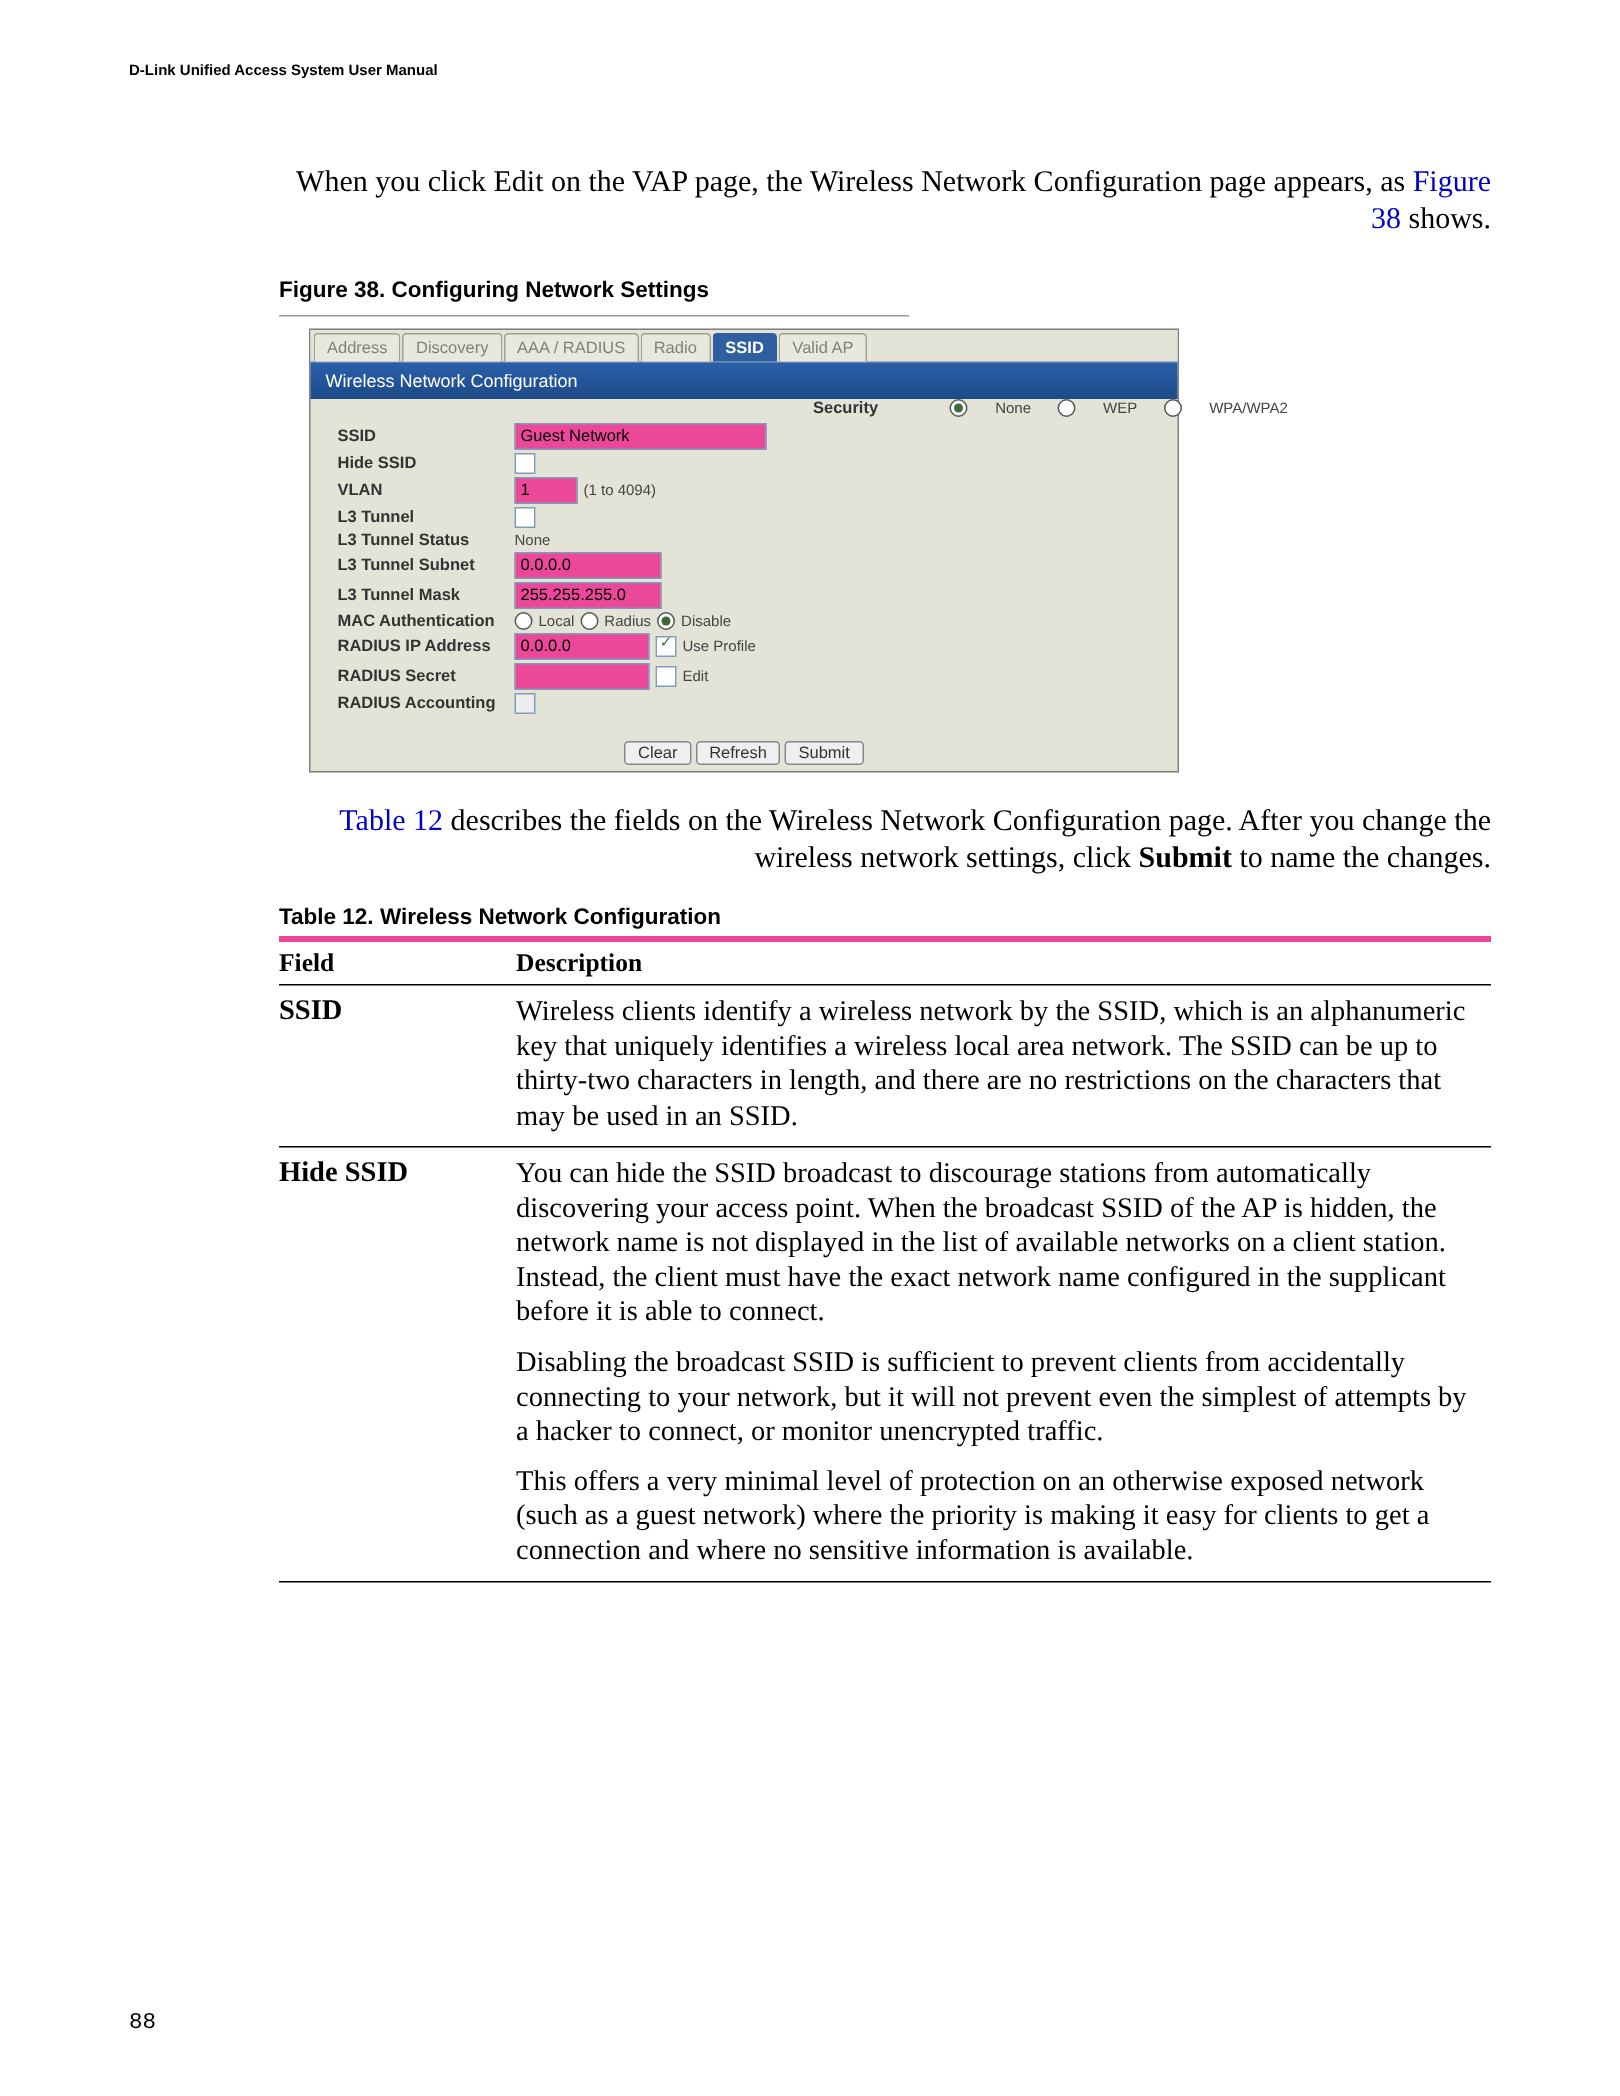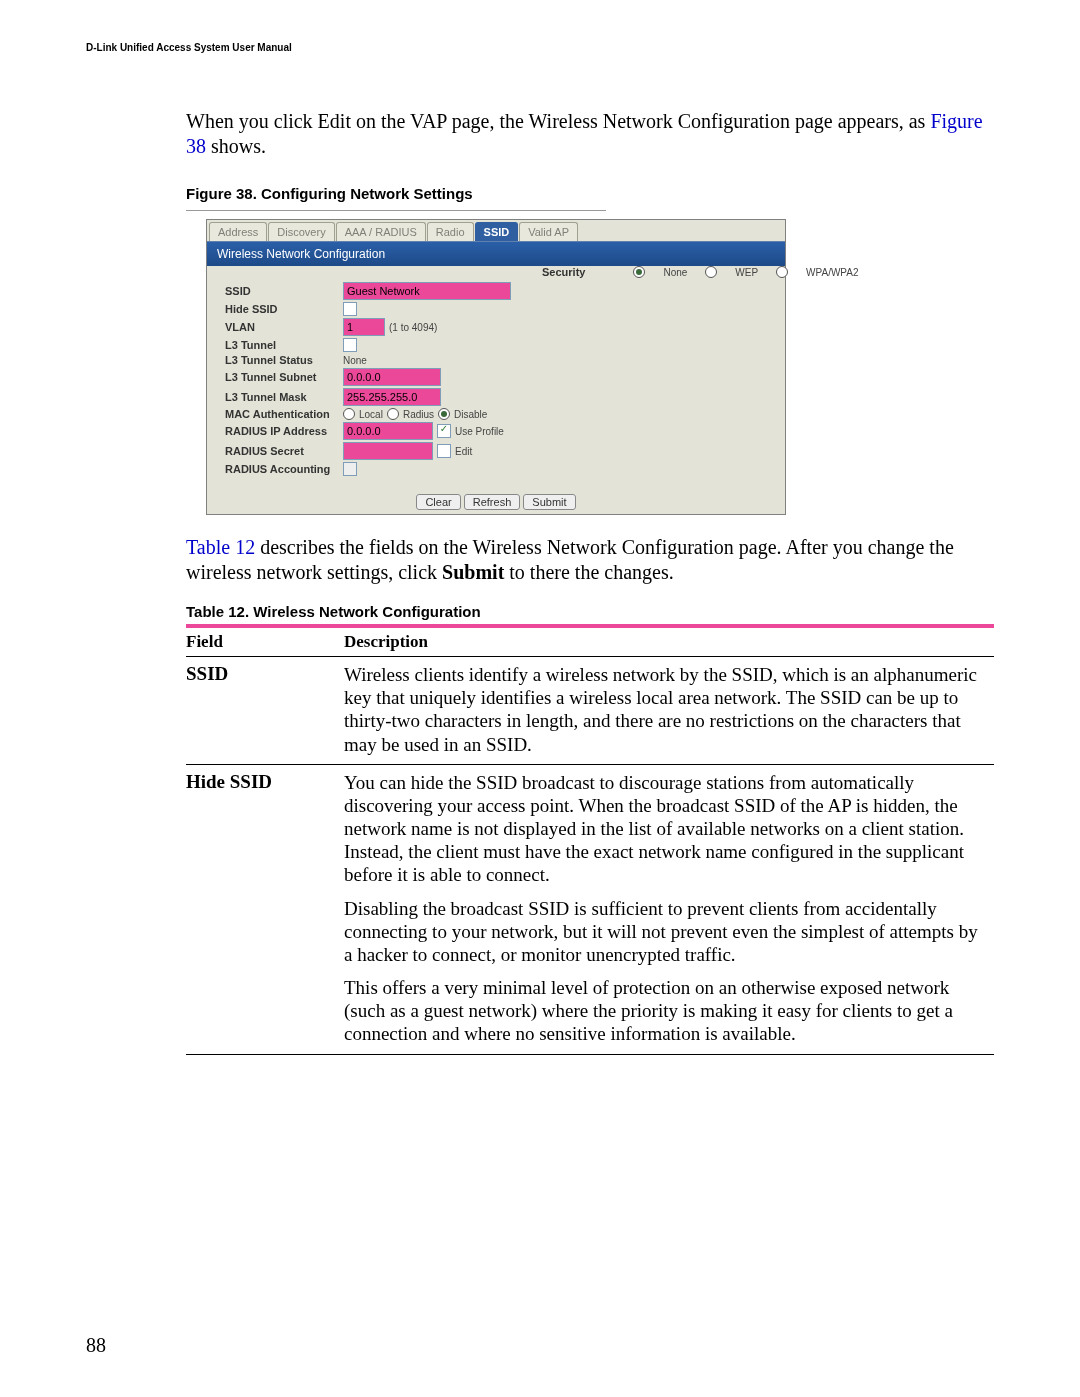--- a/index.html
+++ b/index.html
@@ -22,20 +22,21 @@
     font-size: 10px;
     margin-bottom: 56px;
   }
   .content-block {
     margin-left: 100px;
   }
   .body-text {
     font-size: 20px;
     line-height: 1.25;
     margin: 0 0 6px 0;
+    text-align: right;
   }
   .xref {
     color: #0000cc;
   }
   .fig-caption {
     font-family: Arial, sans-serif;
     font-size: 15px;
     font-weight: bold;
     margin: 26px 0 8px 0;
   }
@@ -208,22 +209,22 @@
     margin: 0 0 10px 0;
     line-height: 1.22;
   }
   table.field-table td.f-desc p:last-child { margin-bottom: 2px; }
 
   .footer {
     position: absolute;
     bottom: 40px;
     left: 86px;
     right: 86px;
-    font-family: Liberation Serif, serif;
-    font-size: 20px;
+    font-family: Liberation Mono, monospace;
+    font-size: 15px;
     display: flex;
     gap: 18px;
   }
 </style>
 </head>
 <body>
 
 <div class="page">
 
   <div class="running-header">D-Link Unified Access System User Manual</div>
@@ -350,21 +351,21 @@
       </div>
 
       <div class="ss-btnrow">
         <span class="ss-btn">Clear</span>
         <span class="ss-btn">Refresh</span>
         <span class="ss-btn">Submit</span>
       </div>
     </div>
 
     <p class="body-text">
-      <span class="xref">Table 12</span><span> describes the fields on the Wireless Network Configuration page. After you change the wireless network settings, click </span><b>Submit</b><span> to there the changes.</span>
+      <span class="xref">Table 12</span><span> describes the fields on the Wireless Network Configuration page. After you change the wireless network settings, click </span><b>Submit</b><span> to name the changes.</span>
     </p>
 
     <div class="tbl-caption">Table 12.  Wireless Network Configuration</div>
 
     <table class="field-table">
       <thead>
         <tr>
           <th>Field</th>
           <th>Description</th>
         </tr>

